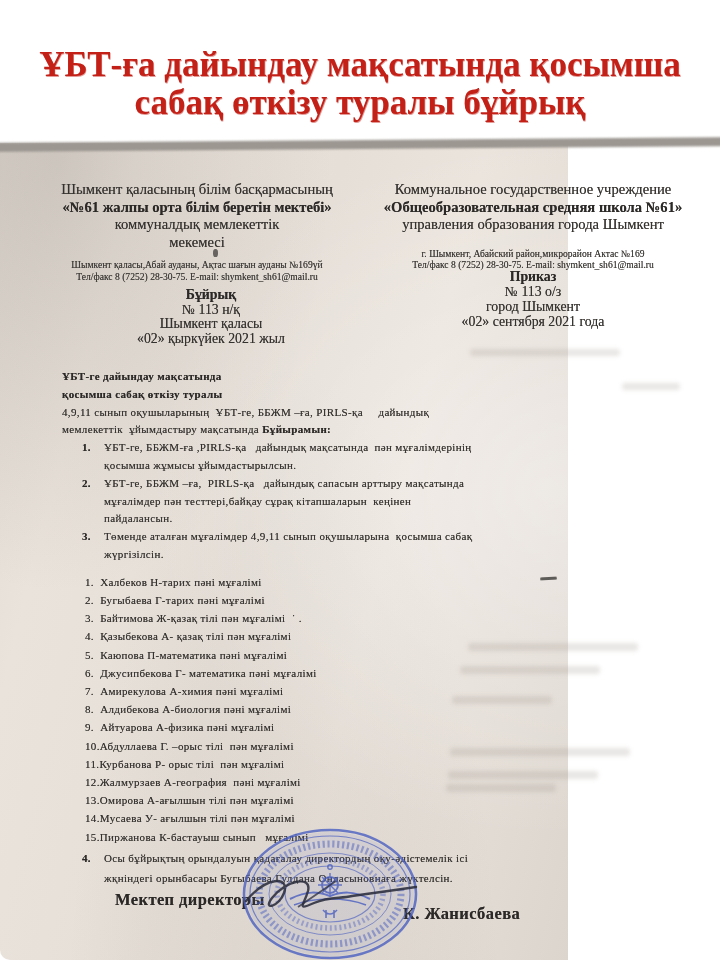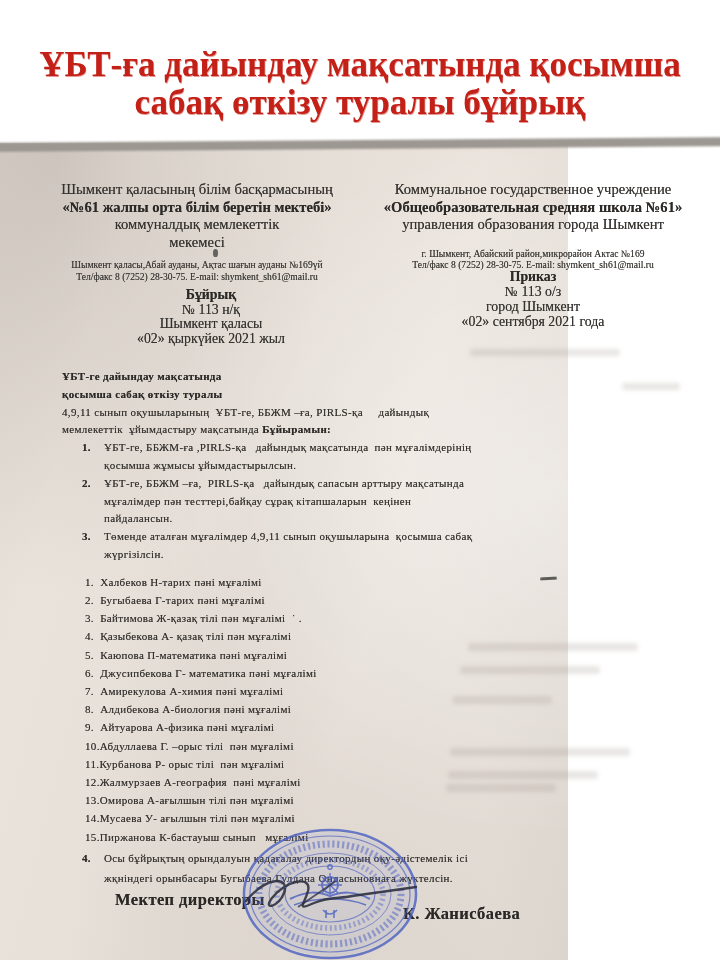--- a/index.html
+++ b/index.html
@@ -1,17 +1,17 @@
 <!DOCTYPE html>
 <html><head>
 <meta charset="utf-8">
 <style>
   html,body{margin:0;padding:0;}
   body{background:#ffffff;font-family:"Liberation Serif","DejaVu Serif",serif;}
-  .page{position:relative;width:720px;height:960px;background:#ffffff;overflow:hidden;}
+  .page{position:relative;width:720px;height:960px;background:#ffffff;overflow:hidden;border-radius:10px;}
 
   
   .title{position:absolute;top:46px;left:0;width:720px;text-align:center;
          color:#c32118;font-weight:700;font-size:35px;line-height:38px;
          text-shadow:0.6px 0.6px 0 rgba(195,33,24,.45);}
 
   
   .paper{position:absolute;top:143px;left:0;width:568px;height:823px;
          background:
            radial-gradient(ellipse at 10% 2%, rgba(118,110,102,.22), transparent 38%),

